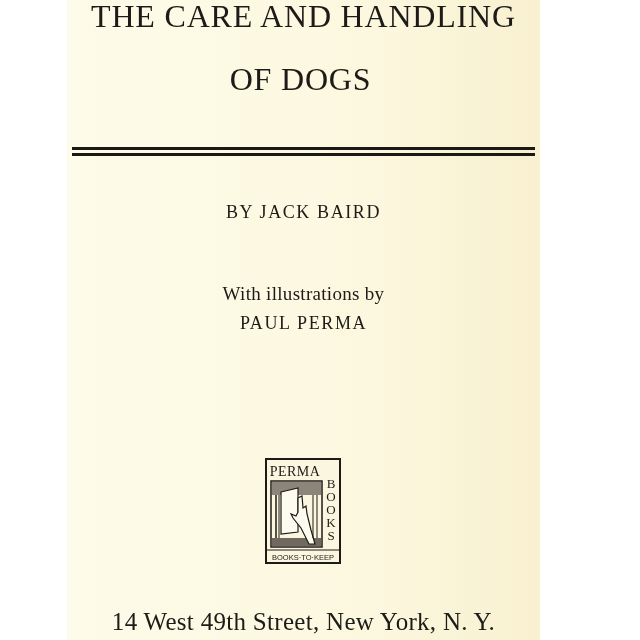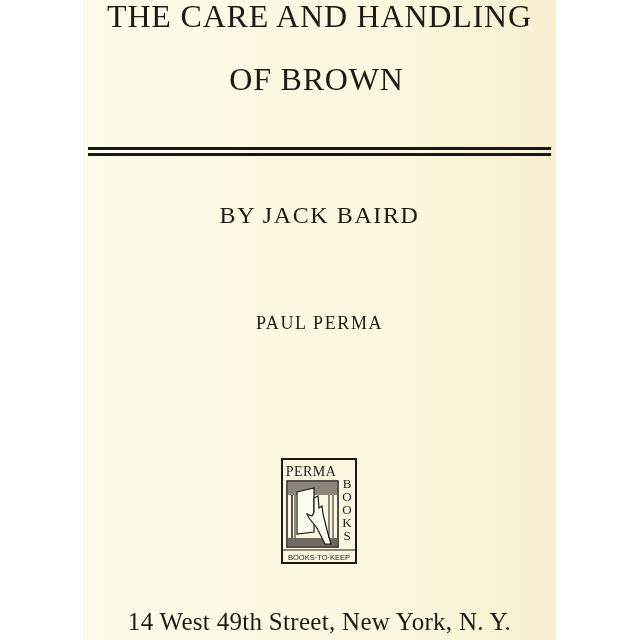--- a/index.html
+++ b/index.html
@@ -1,50 +1,51 @@
 <!DOCTYPE html>
 <html><head>
 <meta charset="utf-8">
 <style>
   html, body { margin:0; padding:0; background:#ffffff; }
   body { width:640px; height:640px; position:relative; overflow:hidden; }
   .page {
-    position:absolute; left:83px; top:0; width:473px; height:640px;
+    position:absolute; left:67px; top:0; width:473px; height:640px;
     background: linear-gradient(90deg, #fdfbe9 0%, #fcf8e0 60%, #f8f0d0 100%);
   }
   .txt {
     position:absolute; left:0; width:100%; text-align:center;
     font-family:"Liberation Serif", "DejaVu Serif", serif; color:#1d1b17;
     white-space:nowrap;
   }
   .title1 { top:-2px; font-size:32px; letter-spacing:0.8px; }
   .title2 { top:61px; font-size:32px; letter-spacing:0.8px; left:-3px; }
   .rule { position:absolute; left:5px; width:463px; background:#1a1916; }
   .rule1 { top:147px; height:3px; }
   .rule2 { top:153px; height:3px; }
-  .author { top:202px; font-size:24px; letter-spacing:1.6px; }
+  .author { top:202px; font-size:18px; letter-spacing:1.6px; }
   .illus { top:283px; font-size:19px; letter-spacing:0.3px; }
   .illustrator { top:313px; font-size:18px; letter-spacing:1.6px; }
   .logo {
     position:absolute; left:198px; top:458px; width:76px; height:106px;
   }
   .pub { top:590px; font-size:16px; letter-spacing:0.5px; }
   .addr { top:608px; font-size:25px; letter-spacing:0.3px; }
 </style>
 </head>
 <body>
 
 <div class="page">
   <div class="txt title1">THE CARE AND HANDLING</div>
-  <div class="txt title2">OF BROWN</div>
+  <div class="txt title2">OF DOGS</div>
 
   <div class="rule rule1"></div>
   <div class="rule rule2"></div>
 
   <div class="txt author">BY JACK BAIRD</div>
+  <div class="txt illus">With illustrations by</div>
   <div class="txt illustrator">PAUL PERMA</div>
 
   <div class="logo">
     <svg width="76" height="106" viewBox="0 0 76 106" xmlns="http://www.w3.org/2000/svg">
       <rect x="1" y="1" width="74" height="104" fill="#fbf6df" stroke="#1d1b17" stroke-width="2"></rect>
       <text x="30" y="18" text-anchor="middle" font-family="Liberation Serif, serif" font-size="14" fill="#1d1b17" letter-spacing="0.5">PERMA</text>
 
       <rect x="6" y="23" width="51" height="66" fill="none" stroke="#1d1b17" stroke-width="1.5"></rect>
       <rect x="7" y="24" width="49" height="13" fill="#8c857a"></rect>
       <rect x="7" y="80" width="49" height="8" fill="#6f695f"></rect>

